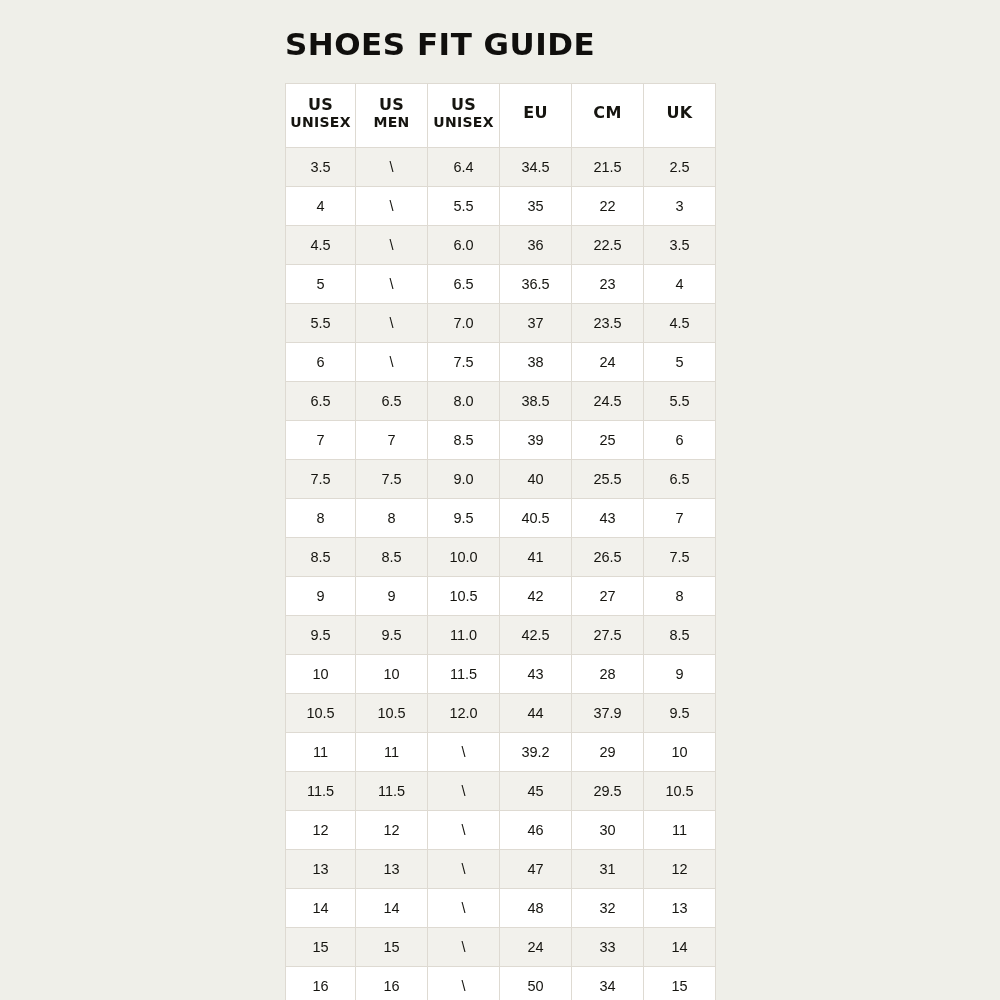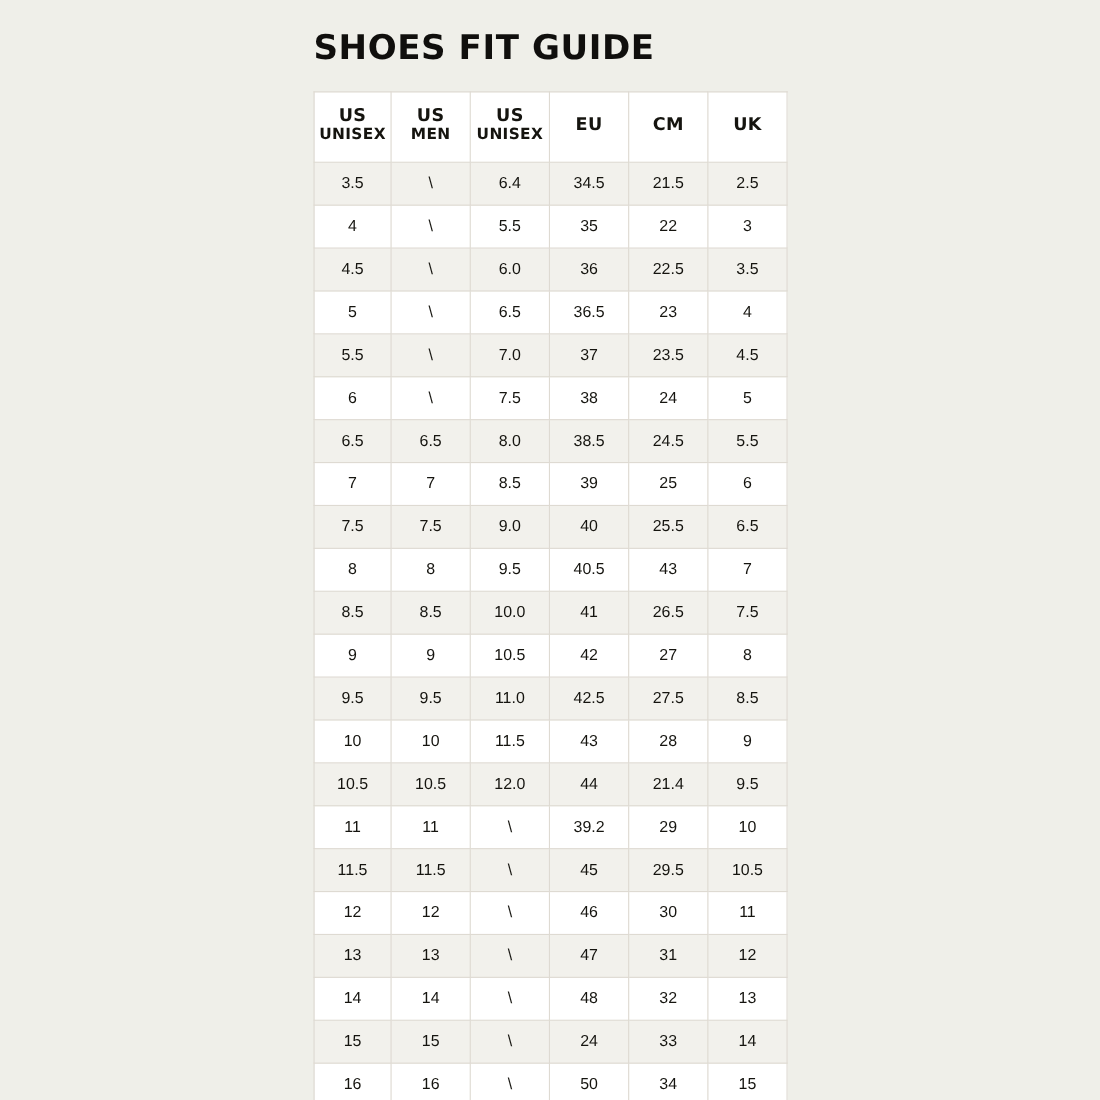--- a/index.html
+++ b/index.html
@@ -243,21 +243,21 @@
             <td>11.5</td>
             <td>43</td>
             <td>28</td>
             <td>9</td>
           </tr>
           <tr class="alt">
             <td>10.5</td>
             <td>10.5</td>
             <td>12.0</td>
             <td>44</td>
-            <td>21.4</td>
+            <td>37.9</td>
             <td>9.5</td>
           </tr>
           <tr>
             <td>11</td>
             <td>11</td>
             <td class="slash">\</td>
             <td>39.2</td>
             <td>29</td>
             <td>10</td>
           </tr>

